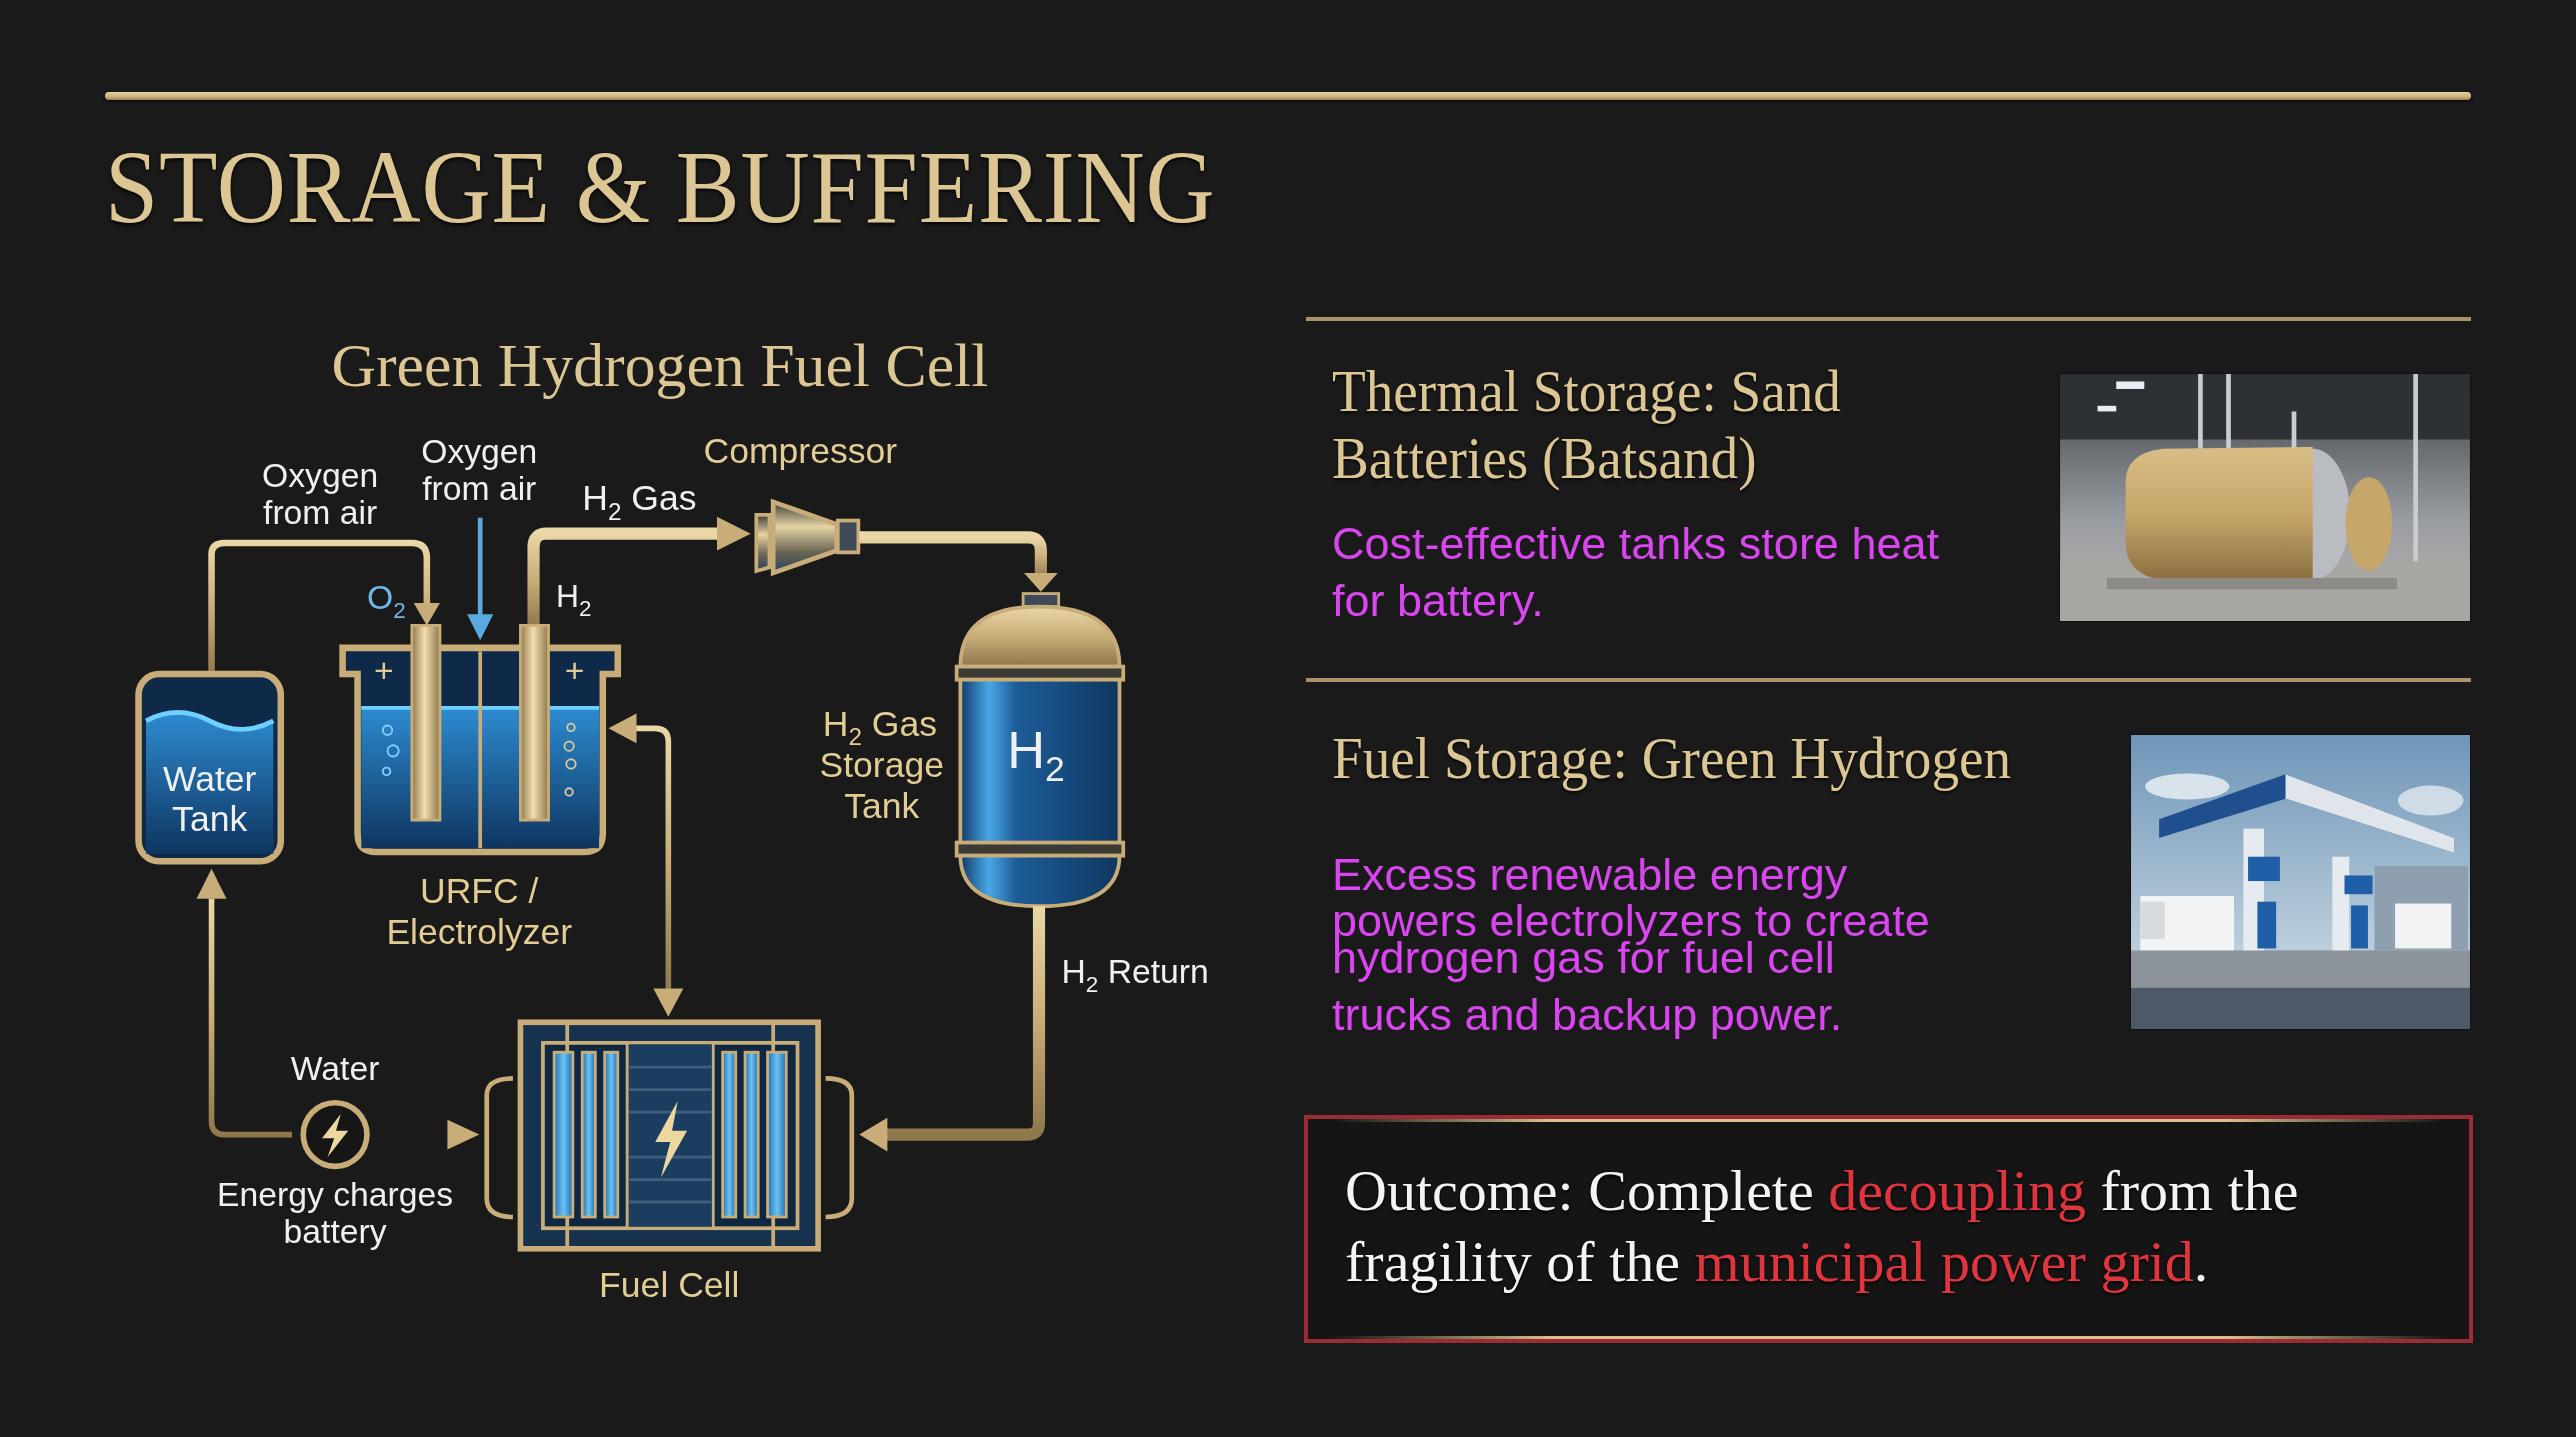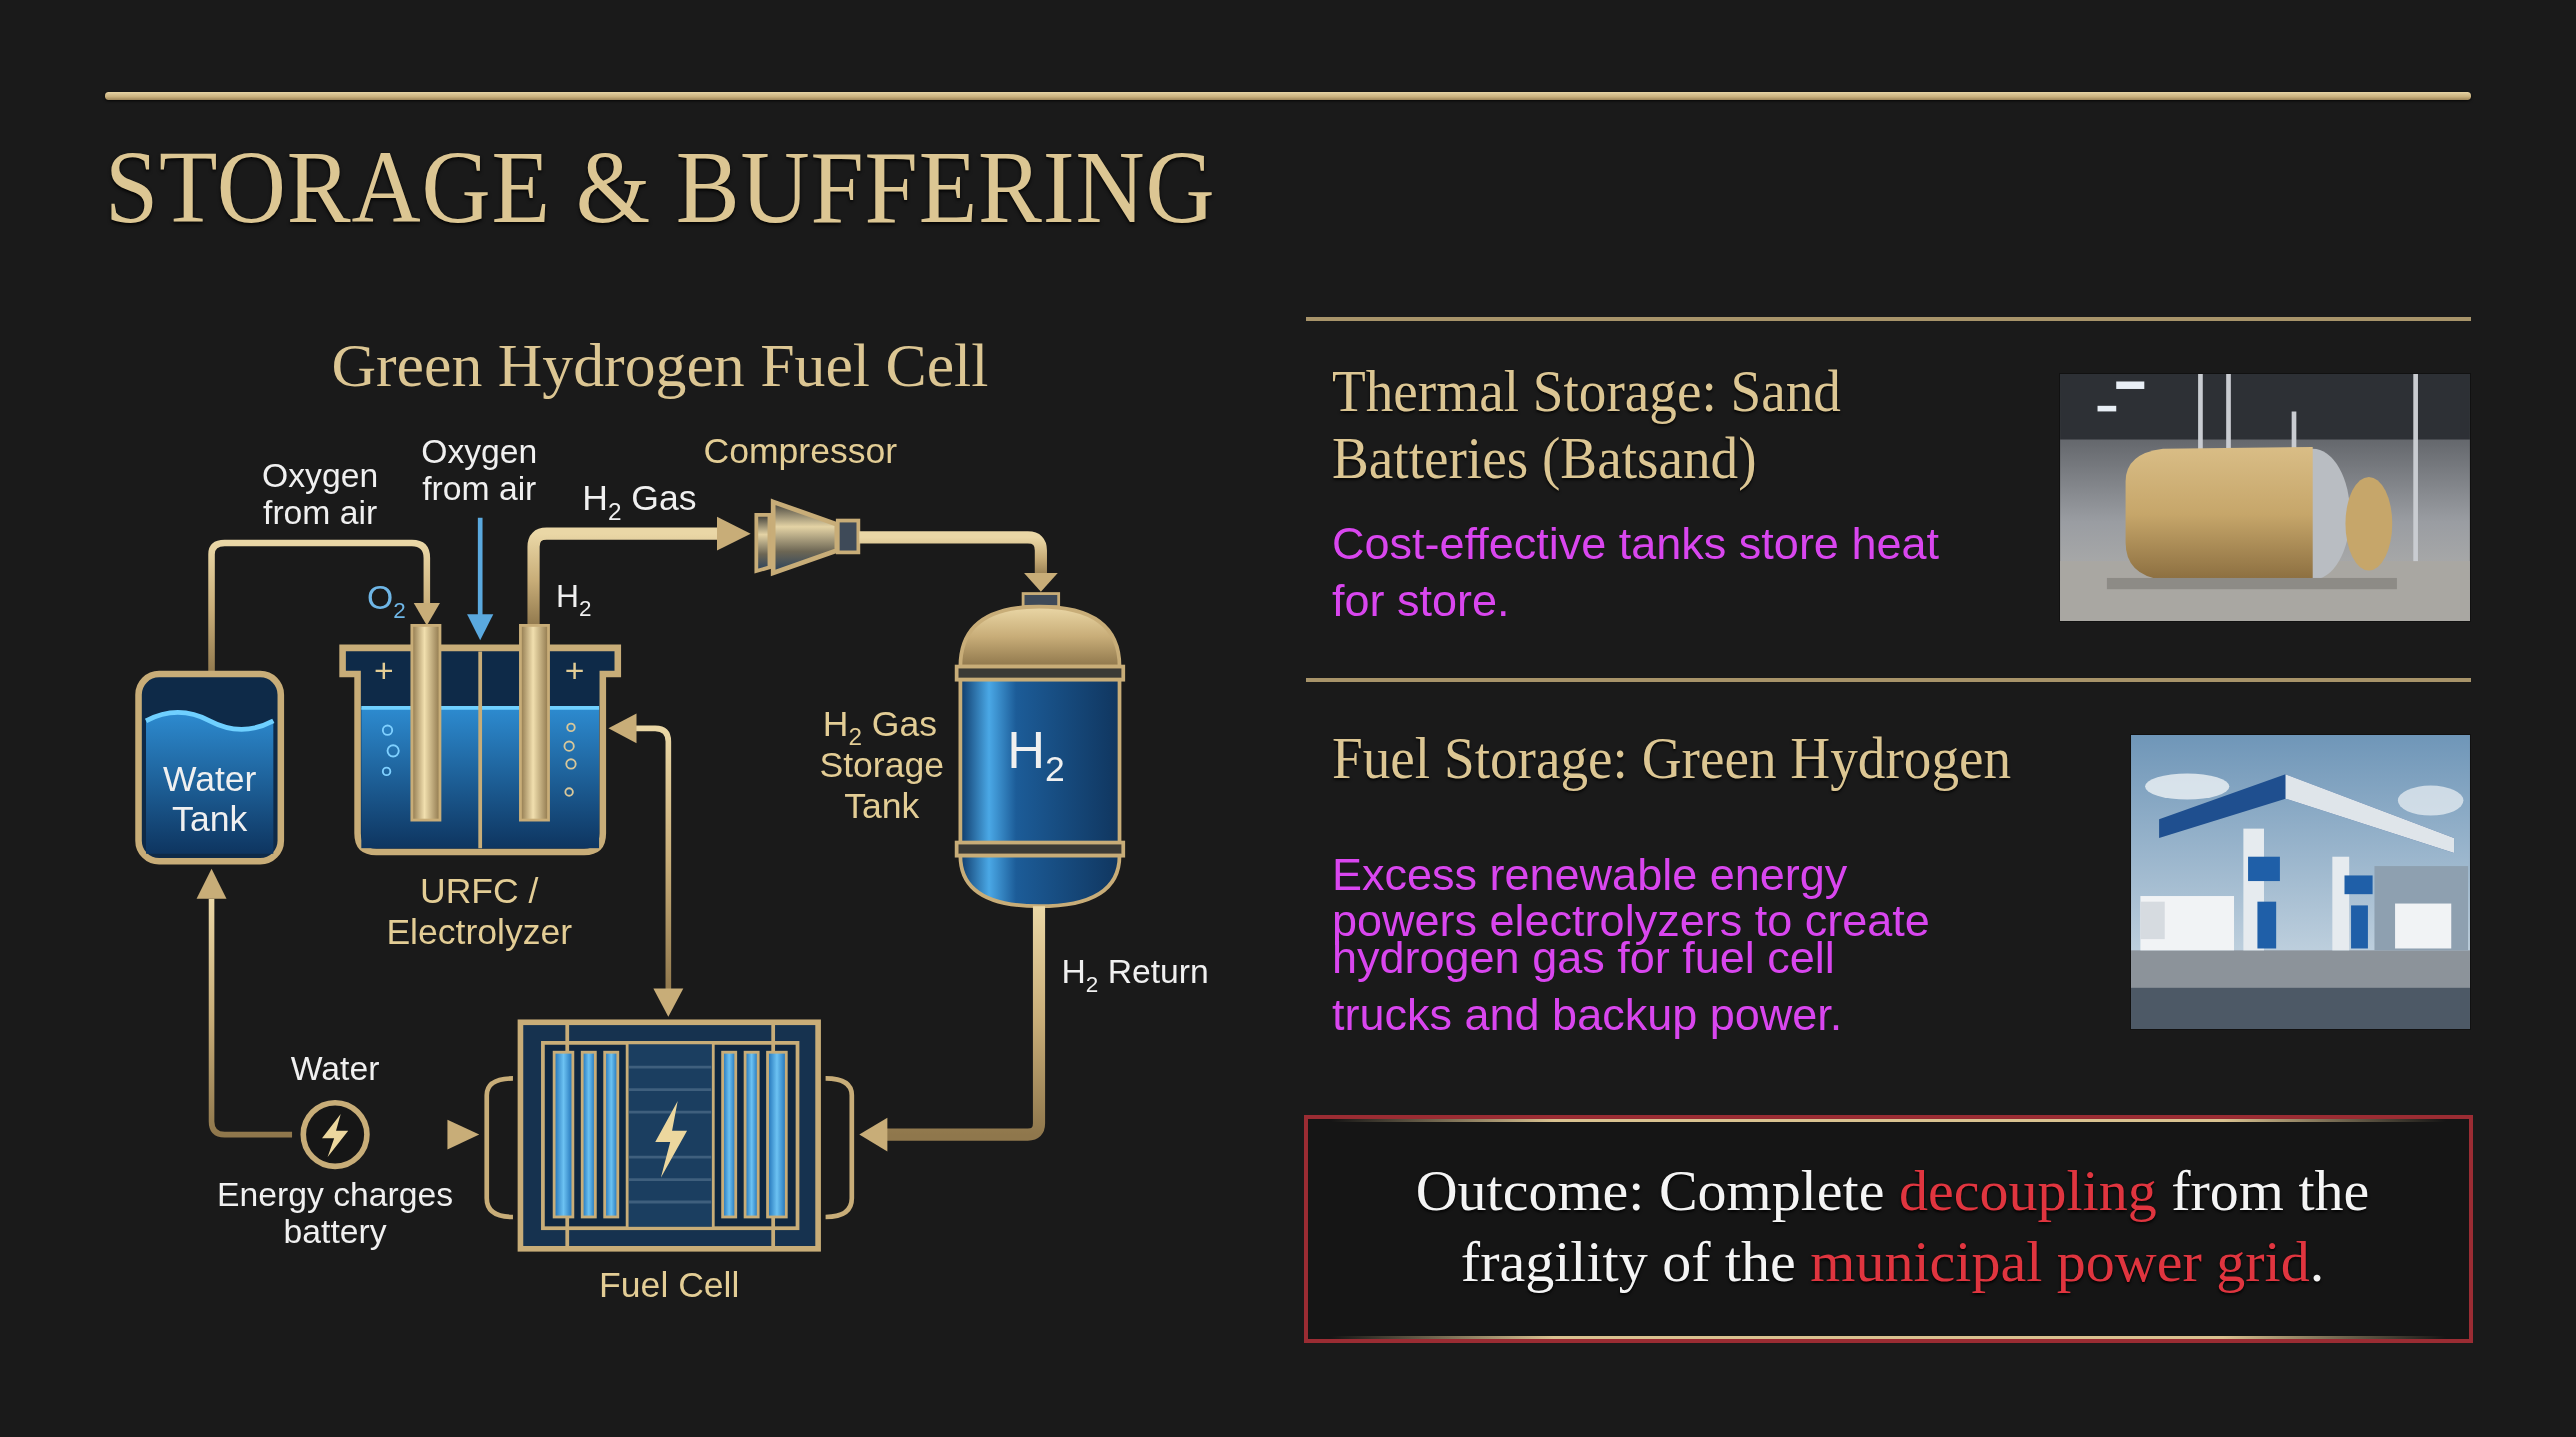--- a/index.html
+++ b/index.html
@@ -17,21 +17,21 @@
 
   .divider { position:absolute; left:1306px; width:1165px; height:3.7px; background:#a8946a; }
   .section-title { position:absolute; left:1332px; font-family:"Liberation Serif","DejaVu Serif", serif;
     font-size:60px; color:#dcc693; line-height:67px; transform:scaleX(0.92); transform-origin:left top; white-space:nowrap;
     text-shadow:0 1.9px 2.8px rgba(0,0,0,.8); }
   .section-body { position:absolute; left:1332px; font-family:"Liberation Sans", sans-serif;
     font-size:45px; color:#d946ef; line-height:57px; white-space:nowrap; }
   .photo { position:absolute; overflow:hidden; border:1.9px solid #111; }
 
   .outcome { position:absolute; left:1304px; top:1115px; width:1169px; height:228px; box-sizing:border-box;
-    border:4.7px solid #9b2c33; background:#151515;text-align:center; }
+    border:4.7px solid #9b2c33; background:#151515; }
   .outcome::before, .outcome::after { content:""; position:absolute; left:2%; width:96%; height:2.8px;
     background:linear-gradient(90deg, rgba(201,176,124,0) 0%, #d9c290 20%, #d9c290 80%, rgba(201,176,124,0) 100%); }
   .outcome::before { top:0; }
   .outcome::after { bottom:0; }
   .outcome-text { position:absolute; left:37px; top:36px; font-family:"Liberation Serif","DejaVu Serif", serif;
     font-size:58px; line-height:71px; color:#f4f4f4; width:1095px; text-shadow:0 1.9px 2.8px rgba(0,0,0,.9); }
   .hl { color:#e0353f; }
 </style>
 </head>
 <body>
@@ -189,21 +189,21 @@
     <polygon points="724,1176 700,1220 716,1220 706,1258 734,1208 718,1208" fill="#ecd79e"></polygon>
   </g>
   <text class="lbl-gold" x="715" y="1385" font-size="38" text-anchor="middle">Fuel Cell</text>
 </svg>
 
 <div class="divider" style="top:317px;"></div>
 
 <div class="section-title" style="top:358px;">Thermal Storage: Sand</div>
 <div class="section-title" style="top:425px;">Batteries (Batsand)</div>
 <div class="section-body" style="top:515px;">Cost-effective tanks store heat</div>
-<div class="section-body" style="top:572px;">for store.</div>
+<div class="section-body" style="top:572px;">for battery.</div>
 
 <div class="photo" style="left:2059px; top:373px; width:410px; height:247px;">
   <svg width="410" height="247" viewBox="0 0 438 264" xmlns="http://www.w3.org/2000/svg">
     <defs>
       <linearGradient id="bgInd" x1="0" y1="0" x2="0" y2="1">
           <stop offset="0" stop-color="#3a3d42"></stop>
           <stop offset="0.6" stop-color="#9a9da2"></stop>
           <stop offset="1" stop-color="#b8b6b0"></stop>
         </linearGradient>
       <linearGradient id="sandT" x1="0" y1="0" x2="0" y2="1">

